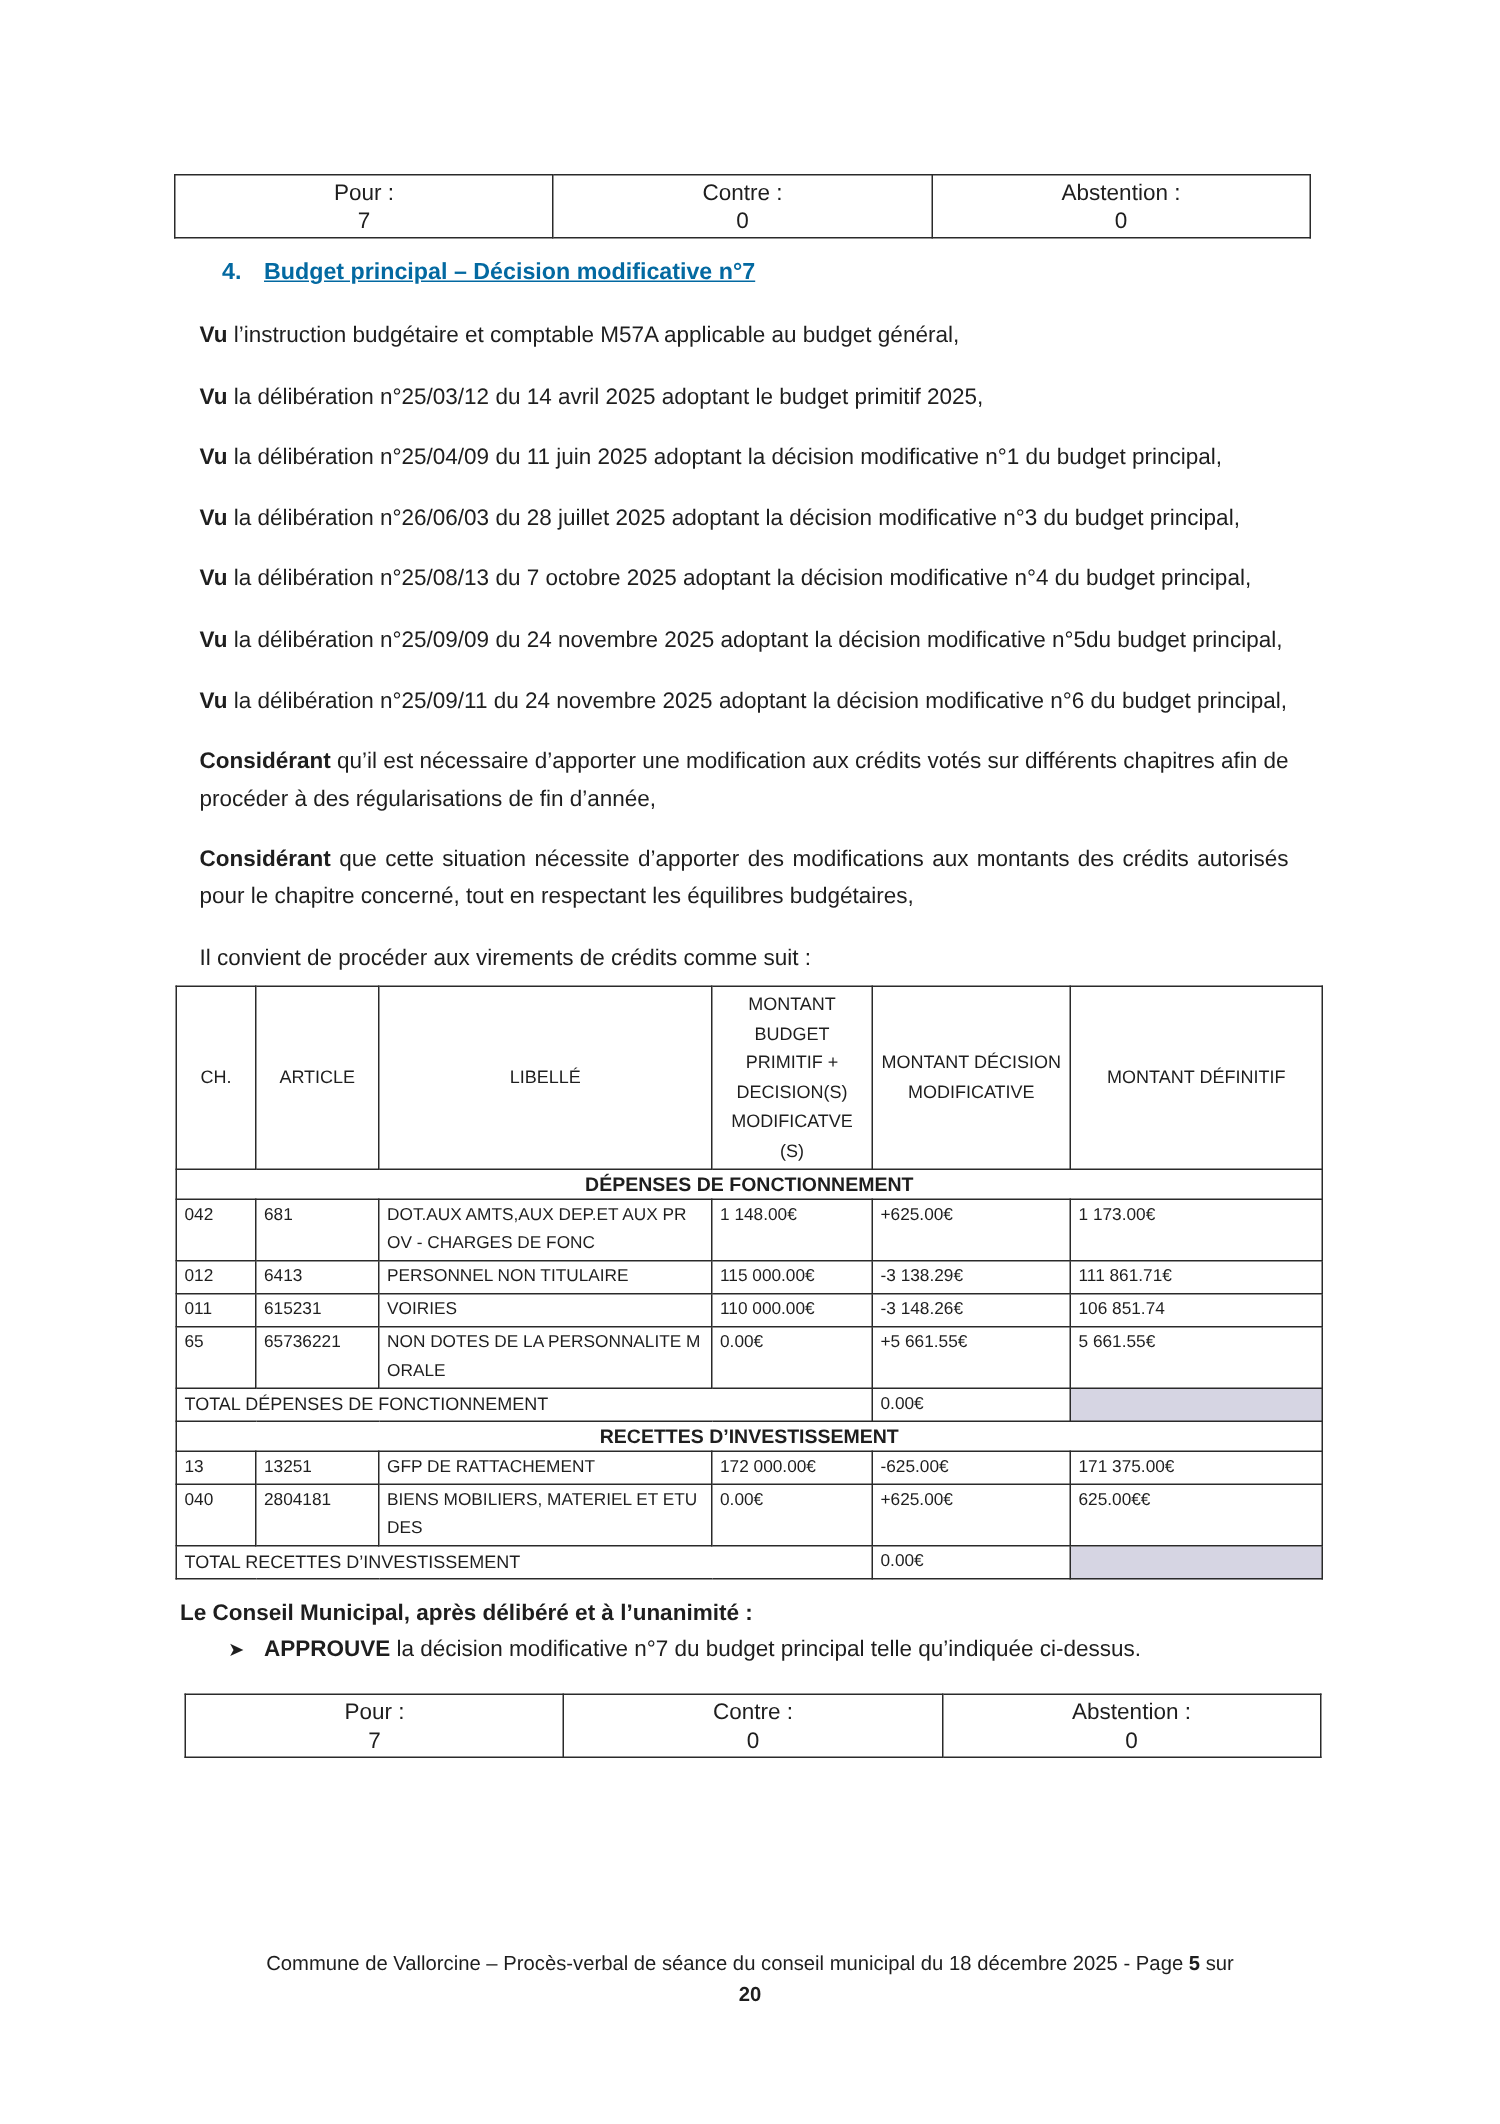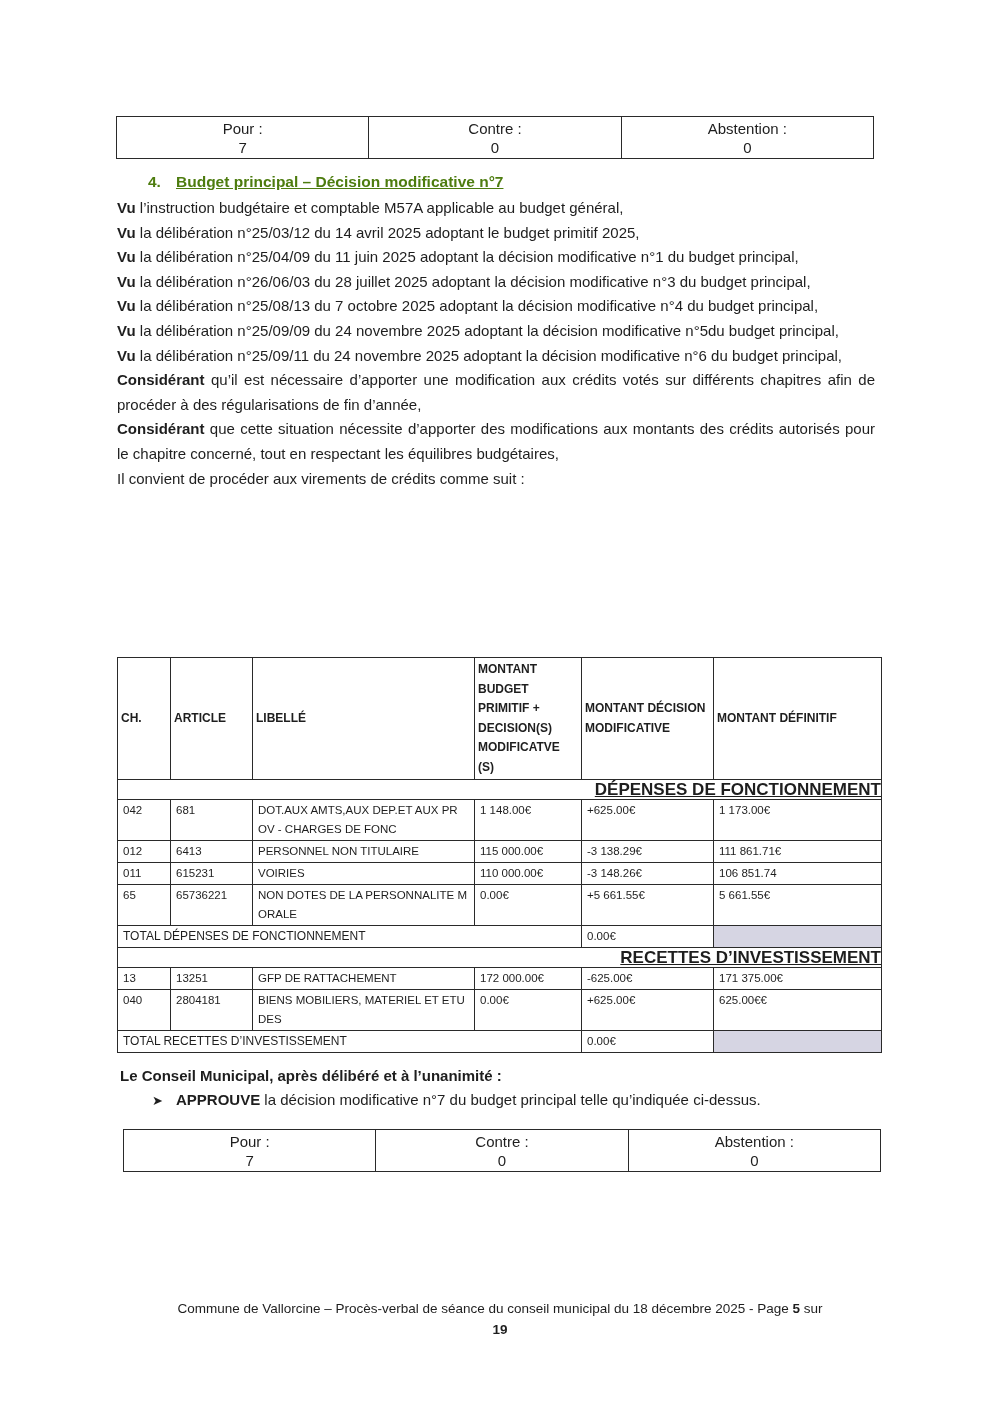--- a/index.html
+++ b/index.html
@@ -24,37 +24,37 @@
     position: absolute; left: 148px; top: 173px; font-size: 15.5px; font-weight: bold;
     color: #2f6ab8;
   }
   .heading .num { display: inline-block; width: 28px; }
   .heading .title { text-decoration: underline; }
 
   .body-text {
     position: absolute; left: 117px; top: 196px; width: 758px;
     font-size: 15px; line-height: 24.6px; text-align: justify;
   }
-  .body-text p { margin: 0; }
+  .body-text p { margin: 16px; }
   .body-text b { font-weight: bold; }
 
   .budget {
     position: absolute; left: 117px; top: 657px; width: 764px;
     border-collapse: collapse; table-layout: fixed; font-size: 11.5px;
   }
   .budget th, .budget td {
     border: 1px solid #2a2a2a; padding: 1px 5px; vertical-align: top;
     line-height: 19px; text-align: left; font-weight: normal;
   }
   .budget thead th {
-    font-weight: bold; vertical-align: middle;
+    font-weight: normal; text-align: center; vertical-align: middle;
     font-size: 12px; line-height: 19.5px; padding: 2px 3px; margin-top: 28px;
   }
   .budget td.section {
-    text-align: right; font-weight: bold; font-size: 17px; padding: 0; text-decoration: underline;
+    text-align: center; font-weight: bold; font-size: 13px; padding: 0;
   }
   .budget td.total-label { font-weight: normal; font-size: 12px; }
   .budget td.grey { background: #d6d5e3; }
 
   .decision {
     position: absolute; left: 120px; top: 1064px; font-size: 15px; line-height: 24px;
   }
   .decision .lead { font-weight: bold; }
   .decision .item { margin-left: 32px; }
   .decision .arrow { display: inline-block; width: 24px; font-size: 13px; }
@@ -80,21 +80,21 @@
       <div>0</div>
     </td>
     <td>
       <div>Abstention :</div>
       <div>0</div>
     </td>
   </tr>
 </tbody>
   </table>
 
-<div class="heading" style="color: #4d7c0f;">
+<div class="heading" style="color: #0369a1;">
   <span class="num">4.</span><span class="title">Budget principal – Décision modificative n°7</span>
 </div>
 
 <div class="body-text">
   <p><b>Vu</b><span> l’instruction budgétaire et comptable M57A applicable au budget général,</span></p>
   <p><b>Vu</b><span> la délibération n°25/03/12 du 14 avril 2025 adoptant le budget primitif 2025,</span></p>
   <p><b>Vu</b><span> la délibération n°25/04/09 du 11 juin 2025 adoptant la décision modificative n°1 du budget principal,</span></p>
   <p><b>Vu</b><span> la délibération n°26/06/03 du 28 juillet 2025 adoptant la décision modificative n°3 du budget principal,</span></p>
   <p><b>Vu</b><span> la délibération n°25/08/13 du 7 octobre 2025 adoptant la décision modificative n°4 du budget principal,</span></p>
   <p><b>Vu</b><span> la délibération n°25/09/09 du 24 novembre 2025 adoptant la décision modificative n°5du budget principal,</span></p>
@@ -215,14 +215,14 @@
     <td>
       <div>Abstention :</div>
       <div>0</div>
     </td>
   </tr>
 </tbody>
   </table>
 
 <div class="footer">
   <div><span>Commune de Vallorcine – Procès-verbal de séance du conseil municipal du 18 décembre 2025 - Page </span><b>5</b><span> sur</span></div>
-  <div><b>19</b></div>
+  <div><b>20</b></div>
 </div>
 
 </body></html>

